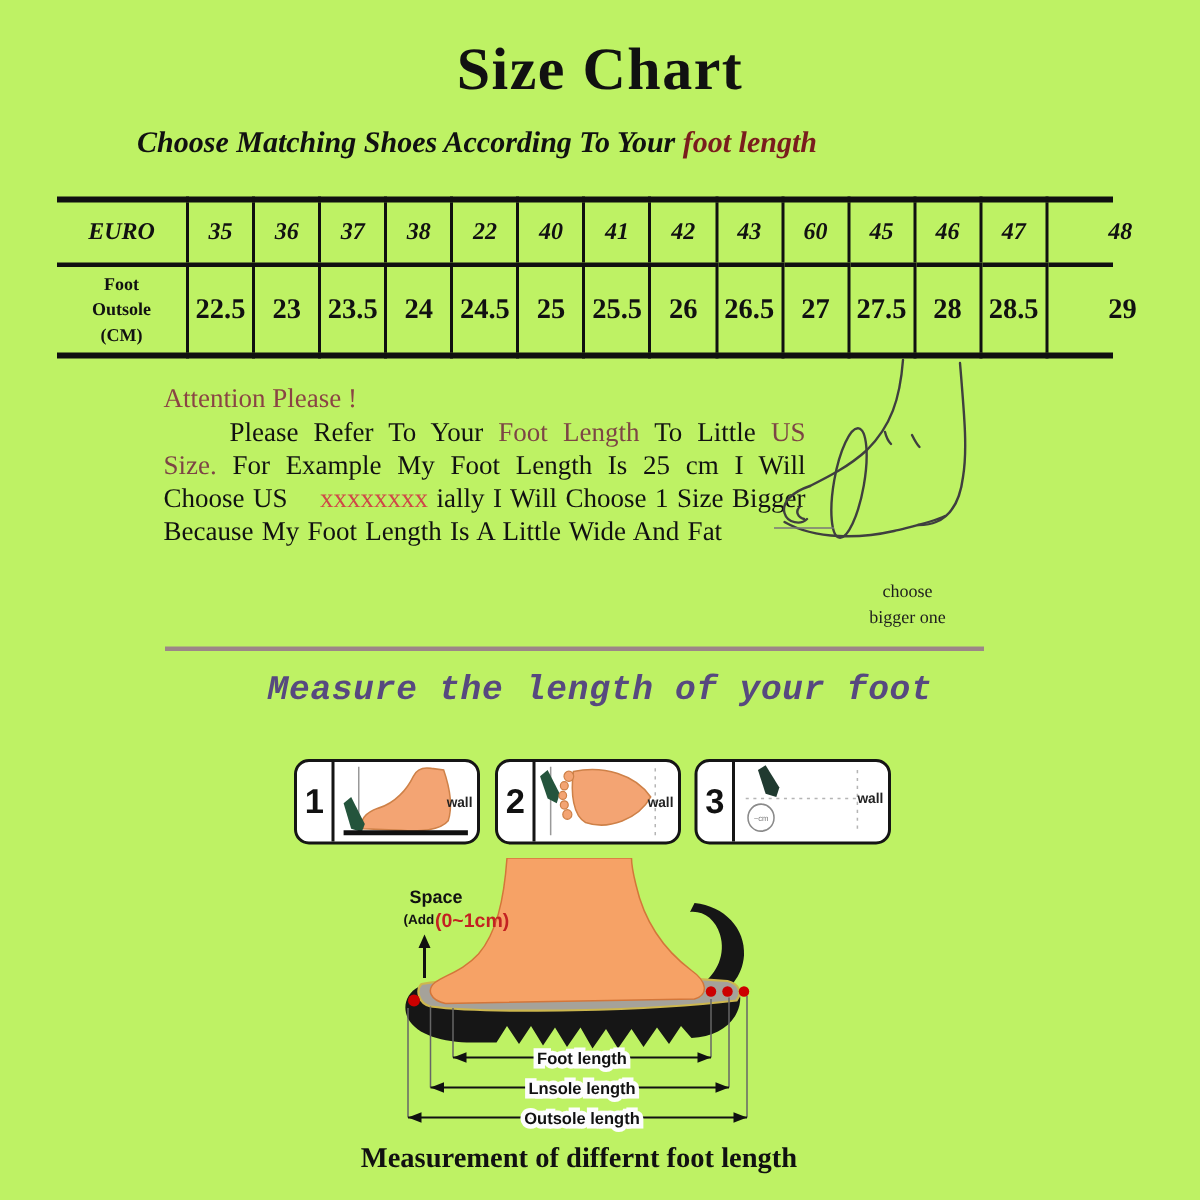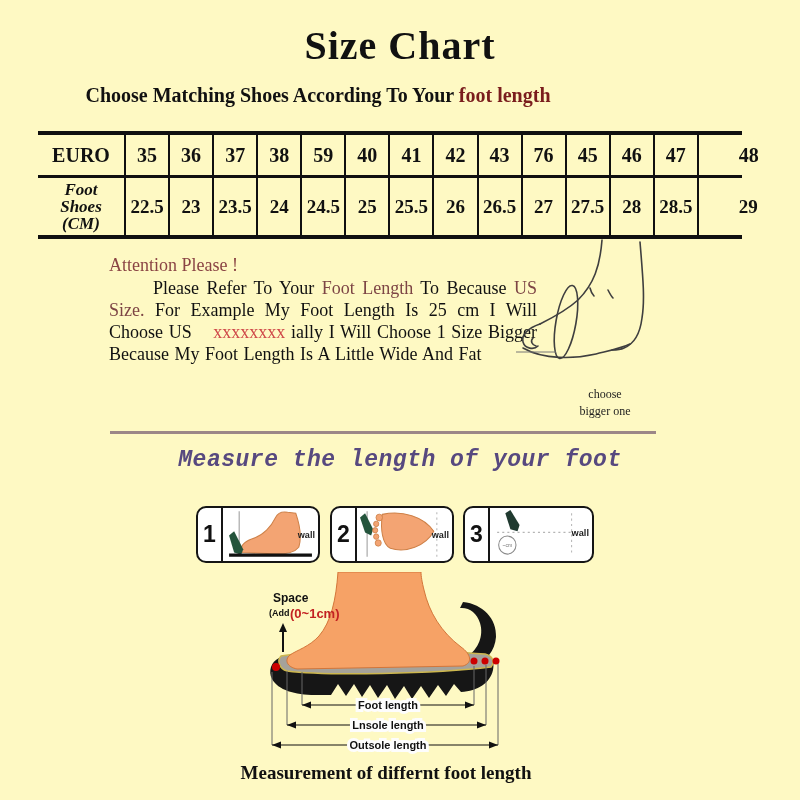--- a/index.html
+++ b/index.html
@@ -1,35 +1,35 @@
 <!DOCTYPE html>
 <html><head>
 <meta charset="utf-8">
 <style>
   html,body{margin:0;padding:0;background:#ffffff;}
-  #canvas{position:relative;width:800px;height:800px;background:#fef9c3;overflow:hidden;
+  #canvas{position:relative;width:800px;height:800px;background:#bef264;overflow:hidden;
           font-family:"Liberation Serif",serif;color:#111;}
   .abs{position:absolute;}
 
   
   .title{left:0;top:22px;width:800px;text-align:center;font-size:40px;font-weight:bold;letter-spacing:1px;}
-  .subtitle{left:0;top:84px;width:636px;text-align:center;font-size:20px;font-weight:bold;}
+  .subtitle{left:0;top:84px;width:636px;text-align:center;font-size:20px;font-weight:bold;font-style:italic;}
   .subtitle .hl{color:#7a1d1d;}
 
   
   .size-table-wrap{left:38px;top:131px;width:704px;}
   table.size{border-collapse:collapse;table-layout:fixed;width:704px;
              border-top:4px solid #101010;border-bottom:4px solid #101010;}
   table.size td{border-left:2.5px solid #101010;border-right:2.5px solid #101010;
                 text-align:center;vertical-align:middle;font-weight:bold;padding:0;}
   table.size td:first-child{border-left:none;width:86px;}
   table.size td:last-child{border-right:none;padding-left:40px;}
-  table.size tr.r1 td{height:40px;font-size:20px;border-bottom:3.5px solid #101010;}
+  table.size tr.r1 td{height:40px;font-size:16px;border-bottom:3.5px solid #101010;font-style:italic;}
   table.size tr.r2 td{height:57px;font-size:19px;}
-  .flh{font-size:17px;line-height:17px;font-weight:bold;font-style:italic;}
+  .flh{font-size:12px;line-height:17px;font-weight:bold;}
 
   
   .attention{left:109px;top:254px;width:428px;font-size:18px;line-height:22px;}
   .att-head{color:#8a4444;margin:0 0 1px 0;font-size:18px;}
   .att-body{text-align:justify;text-indent:44px;word-spacing:1px;margin:0;}
   .brown{color:#7d4545;}
   .redx{color:#cf4848;margin-left:16px;}
 
   
   .foot-sketch{left:516px;top:238px;}
@@ -72,35 +72,35 @@
 
   <div class="abs size-table-wrap">
     <table class="size">
       <tbody>
           <tr class="r1">
         <td>EURO</td>
         <td>35</td>
         <td>36</td>
         <td>37</td>
         <td>38</td>
-        <td>59</td>
+        <td>22</td>
         <td>40</td>
         <td>41</td>
         <td>42</td>
         <td>43</td>
-        <td>76</td>
+        <td>60</td>
         <td>45</td>
         <td>46</td>
         <td>47</td>
         <td>48</td>
       </tr>
       <tr class="r2">
         <td>
           <div class="flh">Foot</div>
-          <div class="flh">Shoes</div>
+          <div class="flh">Outsole</div>
           <div class="flh">(CM)</div>
         </td>
         <td>22.5</td>
         <td>23</td>
         <td>23.5</td>
         <td>24</td>
         <td>24.5</td>
         <td>25</td>
         <td>25.5</td>
         <td>26</td>
@@ -110,21 +110,21 @@
         <td>28</td>
         <td>28.5</td>
         <td>29</td>
       </tr>
     </tbody>
       </table>
   </div>
 
   <div class="abs attention">
     <p class="att-head">Attention Please !</p>
-    <p class="att-body"><span>Please Refer To Your </span><span class="brown">Foot Length</span><span> To Because </span><span class="brown">US Size.</span><span> For Example My Foot Length Is 25 cm I Will Choose US </span><span class="redx">xxxxxxxx</span><span> ially I Will Choose 1 Size Bigger Because My Foot Length Is A Little Wide And Fat</span></p>
+    <p class="att-body"><span>Please Refer To Your </span><span class="brown">Foot Length</span><span> To Little </span><span class="brown">US Size.</span><span> For Example My Foot Length Is 25 cm I Will Choose US </span><span class="redx">xxxxxxxx</span><span> ially I Will Choose 1 Size Bigger Because My Foot Length Is A Little Wide And Fat</span></p>
   </div>
 
   <svg class="abs foot-sketch" width="195" height="132" viewBox="0 0 195 132">
     <g fill="none" stroke="#3f3f3f" stroke-width="1.6" stroke-linecap="round">
       <path d="M86,2 C84,28 78,46 62,62 C50,73 36,80 24,86"></path>
       <path d="M24,86 C12,90 5,97 7,104 C9,111 18,112 22,108"></path>
       <path d="M20,108 C16,107 14,103 17,100"></path>
       <path d="M7,110 C28,122 58,121 80,116 C96,112 106,110 114,106"></path>
       <path d="M124,4 C127,40 129,62 126,80 C124,96 118,106 108,110 C104,112 100,112 96,112"></path>
       <path d="M74,50 C75,54 76,56 78,58"></path>

